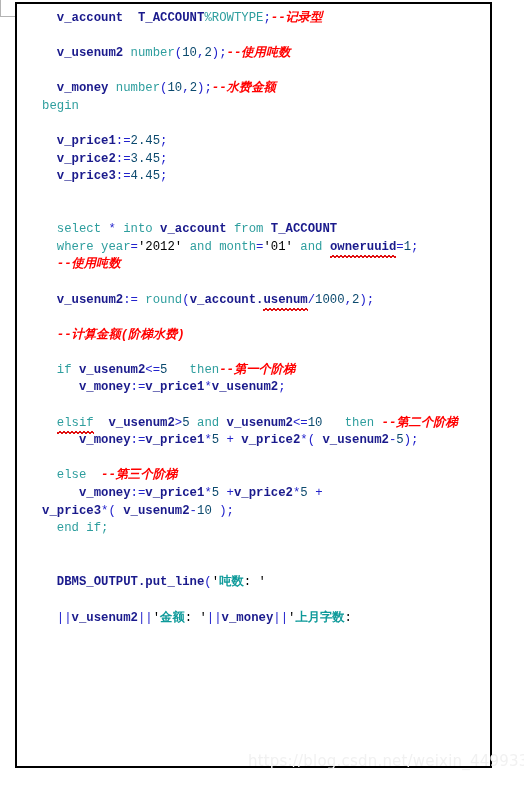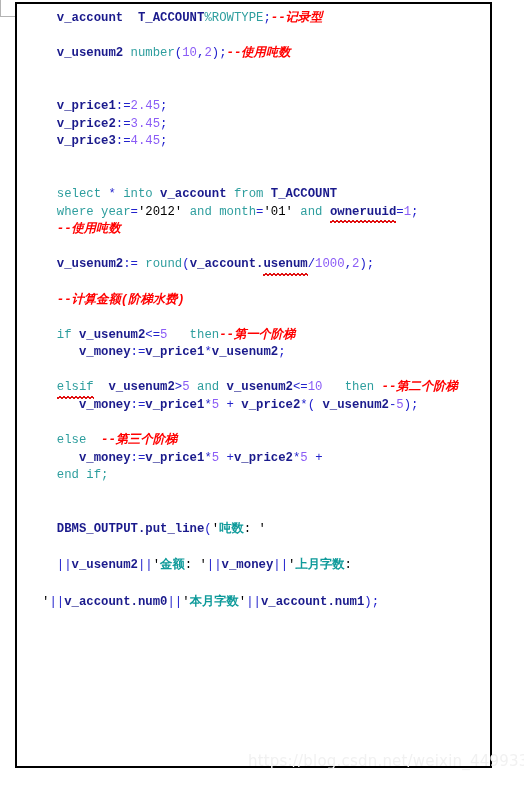--- a/index.html
+++ b/index.html
@@ -61,21 +61,21 @@
   }
   .code-line.blank {
     color: transparent;
   }
 
   
   .t-var   { color: #1a1a8c; font-weight: bold; }   
   .t-blue  { color: #2222cc; }                      
   .t-kw    { color: #2e9e9e; }                      
   .t-cmt   { color: #ff0000; font-style: italic; font-weight: bold; }
-  .t-num   { color: #8b5cf6; }
+  .t-num   { color: #0c4a6e; }
   .t-str   { color: #000000; }
   .t-cjk   { color: #0e9a9a; font-weight: bold; font-family: "DejaVu Sans", sans-serif; }
   .t-punc  { color: #2222cc; }
 
   
   .squiggle {
     position: relative;
     display: inline-block;
   }
   .squiggle::after {
@@ -113,21 +113,23 @@
   <div id="code-body">
 
     <div class="code-line"><span class="t-var">  v_account</span><span class="t-blue">  </span><span class="t-var">T_ACCOUNT</span><span class="t-kw">%ROWTYPE</span><span class="t-punc">;</span><span class="t-cmt">--记录型</span></div>
 
     <div class="code-line blank">&nbsp;</div>
 
     <div class="code-line"><span class="t-var">  v_usenum2 </span><span class="t-kw">number</span><span class="t-punc">(</span><span class="t-num">10</span><span class="t-punc">,</span><span class="t-num">2</span><span class="t-punc">);</span><span class="t-cmt">--使用吨数</span></div>
 
     <div class="code-line blank">&nbsp;</div>
 
+    <div class="code-line"><span class="t-var">  v_money </span><span class="t-kw">number</span><span class="t-punc">(</span><span class="t-num">10</span><span class="t-punc">,</span><span class="t-num">2</span><span class="t-punc">);</span><span class="t-cmt">--水费金额</span></div>
 
+    <div class="code-line"><span class="t-kw">begin</span></div>
 
 
     <div class="code-line blank">&nbsp;</div>
 
     <div class="code-line"><span class="t-var">  v_price1</span><span class="t-punc">:=</span><span class="t-num">2.45</span><span class="t-punc">;</span></div>
 
     <div class="code-line"><span class="t-var">  v_price2</span><span class="t-punc">:=</span><span class="t-num">3.45</span><span class="t-punc">;</span></div>
 
     <div class="code-line"><span class="t-var">  v_price3</span><span class="t-punc">:=</span><span class="t-num">4.45</span><span class="t-punc">;</span></div>
 
@@ -161,33 +163,33 @@
     <div class="code-line"><span class="t-kw">  </span><span class="t-kw squiggle">elsif</span><span class="t-kw">  </span><span class="t-var">v_usenum2</span><span class="t-punc">&gt;</span><span class="t-num">5</span><span class="t-kw"> and </span><span class="t-var">v_usenum2</span><span class="t-punc">&lt;=</span><span class="t-num">10</span><span class="t-kw">   then </span><span class="t-cmt">--第二个阶梯</span></div>
 
     <div class="code-line"><span class="t-var">     v_money</span><span class="t-punc">:=</span><span class="t-var">v_price1</span><span class="t-punc">*</span><span class="t-num">5</span><span class="t-punc"> + </span><span class="t-var">v_price2</span><span class="t-punc">*( </span><span class="t-var">v_usenum2</span><span class="t-punc">-</span><span class="t-num">5</span><span class="t-punc">);</span></div>
 
     <div class="code-line blank">&nbsp;</div>
 
     <div class="code-line"><span class="t-kw">  else  </span><span class="t-cmt">--第三个阶梯</span></div>
 
     <div class="code-line"><span class="t-var">     v_money</span><span class="t-punc">:=</span><span class="t-var">v_price1</span><span class="t-punc">*</span><span class="t-num">5</span><span class="t-punc"> +</span><span class="t-var">v_price2</span><span class="t-punc">*</span><span class="t-num">5</span><span class="t-punc"> +</span></div>
 
+    <div class="code-line"><span class="t-var">v_price3</span><span class="t-punc">*( </span><span class="t-var">v_usenum2</span><span class="t-punc">-</span><span class="t-num">10</span><span class="t-punc"> );</span></div>
 
     <div class="code-line"><span class="t-kw">  end if;</span></div>
 
     <div class="code-line blank">&nbsp;</div>
 
     <div class="code-line blank">&nbsp;</div>
 
     <div class="code-line"><span class="t-var">  DBMS_OUTPUT.put_line</span><span class="t-punc">(</span><span class="t-str">'</span><span class="t-cjk">吨数</span><span class="t-str">: '</span></div>
 
     <div class="code-line blank">&nbsp;</div>
 
     <div class="code-line"><span class="t-punc">  ||</span><span class="t-var">v_usenum2</span><span class="t-punc">||</span><span class="t-str">'</span><span class="t-cjk">金额</span><span class="t-str">: '</span><span class="t-punc">||</span><span class="t-var">v_money</span><span class="t-punc">||</span><span class="t-str">'</span><span class="t-cjk">上月字数</span><span class="t-str">:</span></div>
 
     <div class="code-line blank">&nbsp;</div>
 
-    <div class="code-line"><span class="t-str">'</span><span class="t-punc">||</span><span class="t-var">v_account.num0</span><span class="t-punc">||</span><span class="t-str">'</span><span class="t-cjk">本月字数</span><span class="t-str">'</span><span class="t-punc">||</span><span class="t-var">v_account.num1</span><span class="t-punc">);</span></div>
 
   </div>
 </div>
 
 <div id="watermark">https://blog.csdn.net/weixin_44993313</div>
 
 </body></html>

